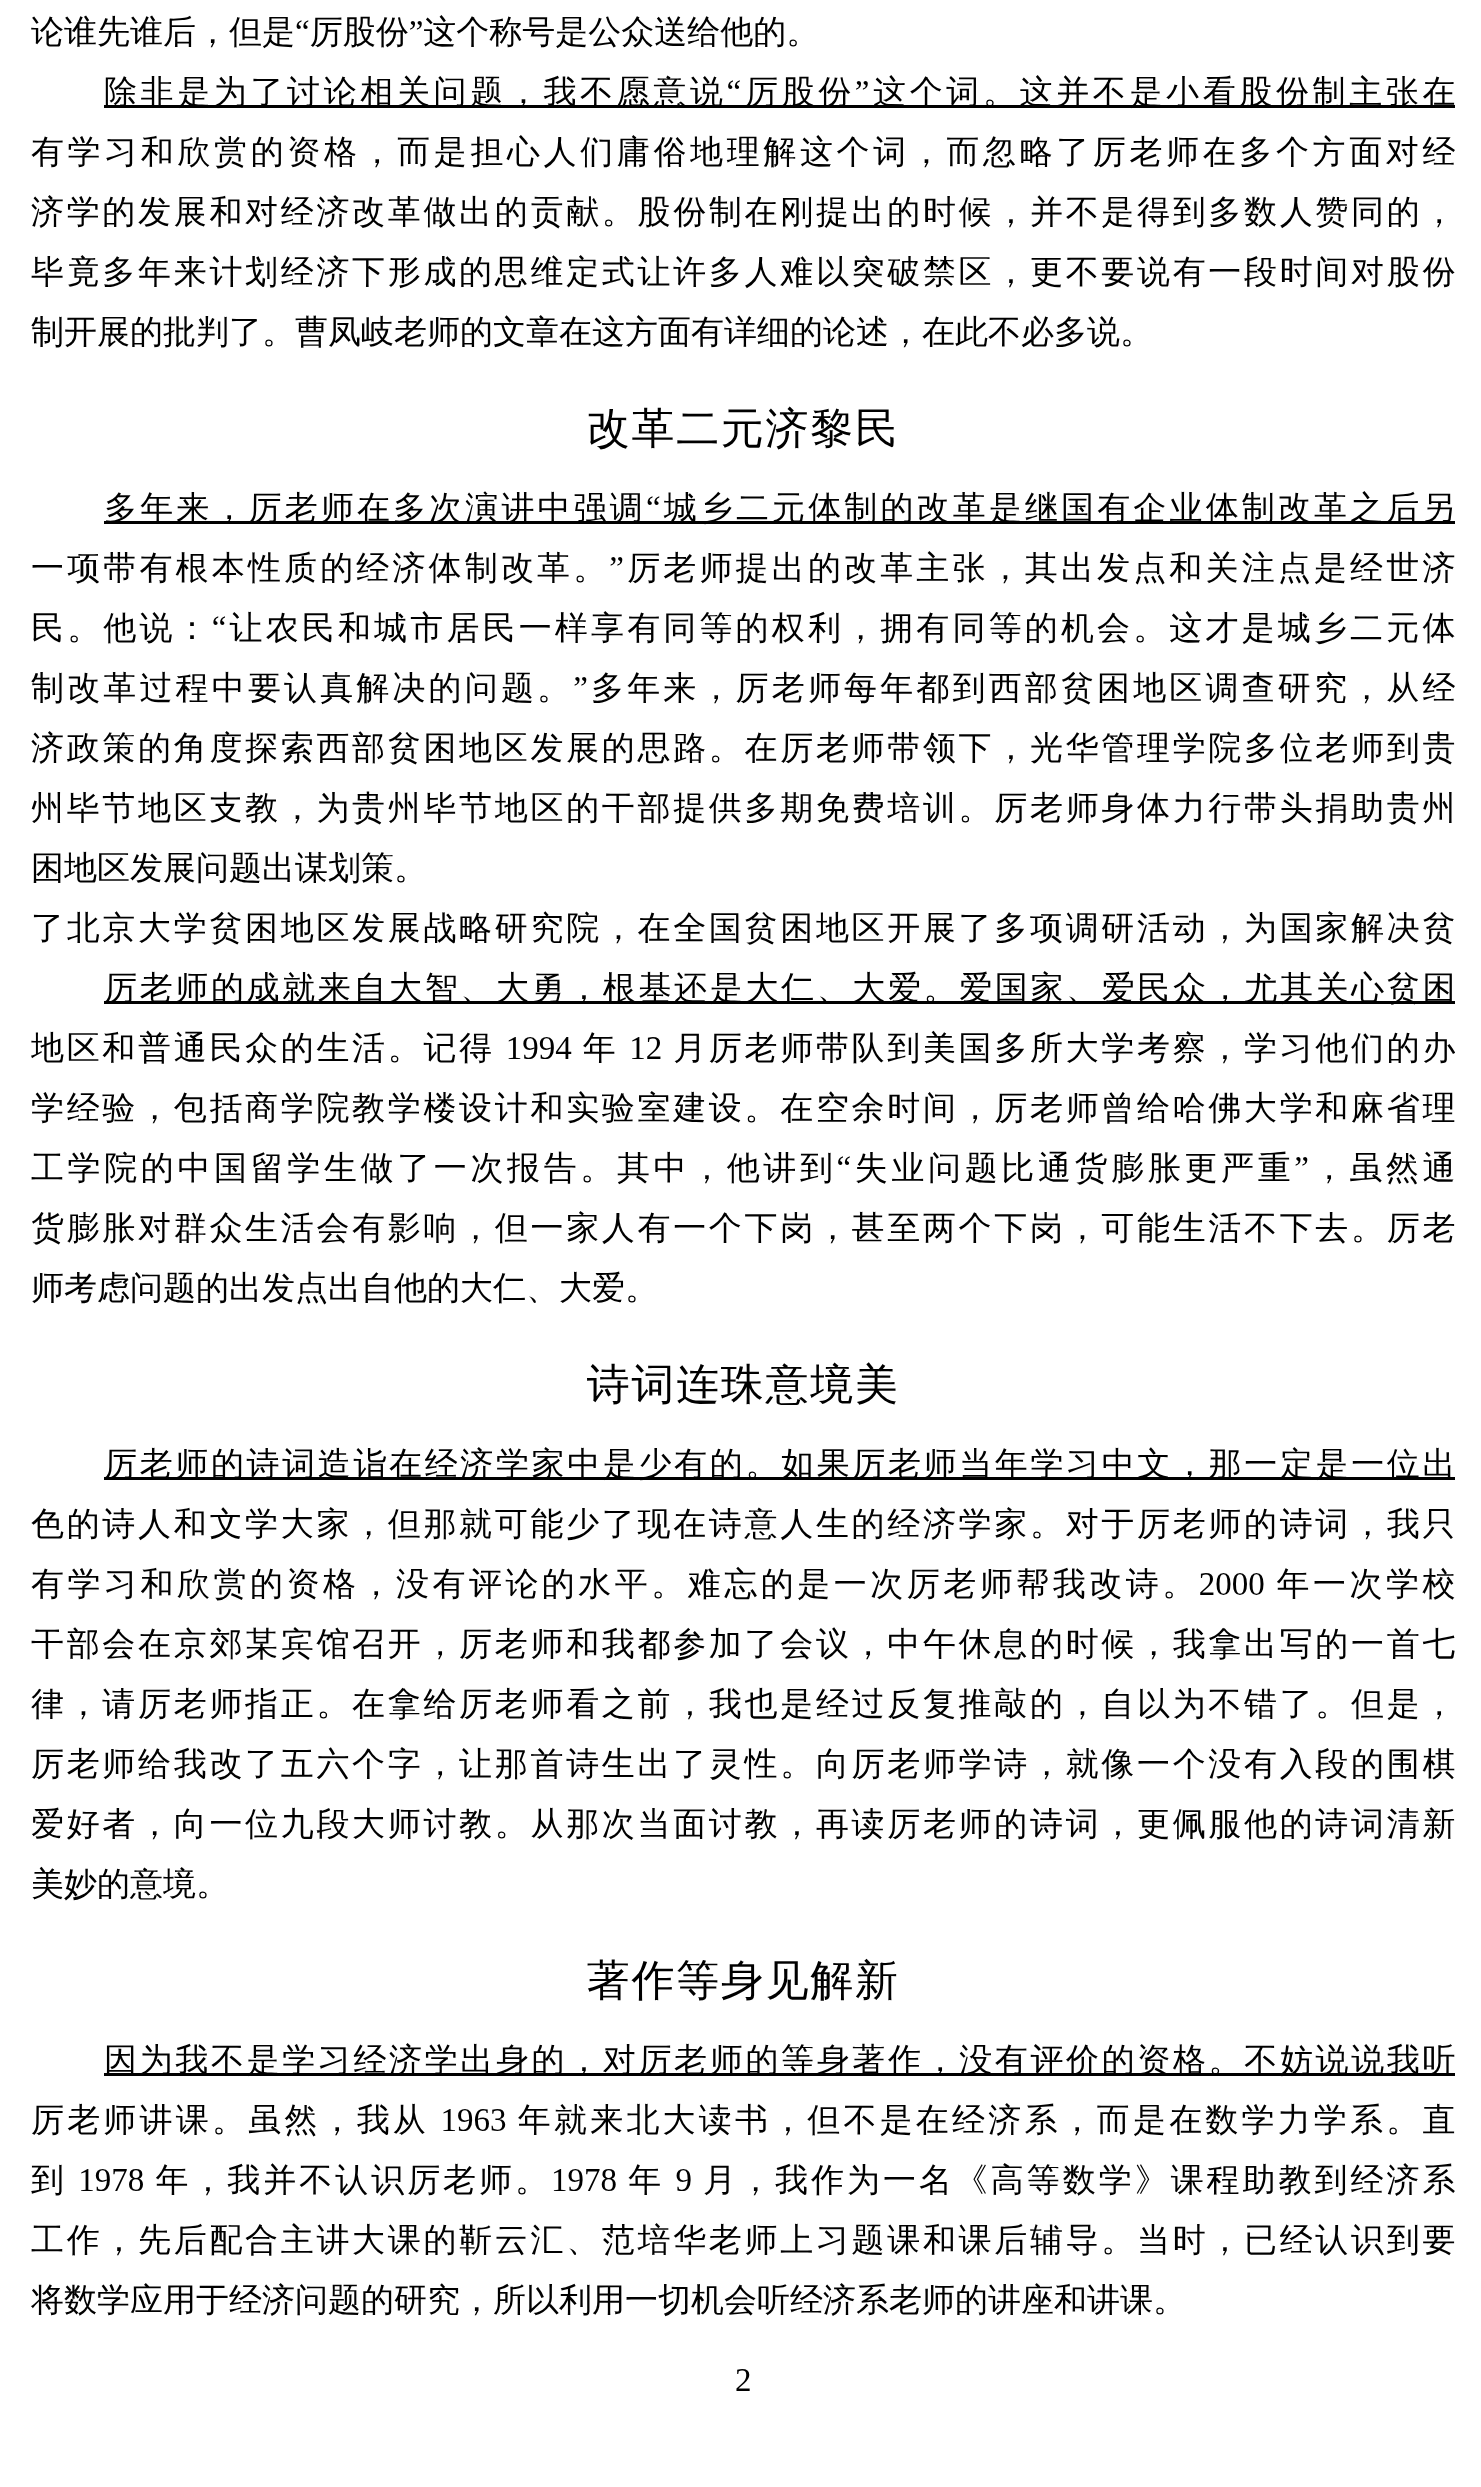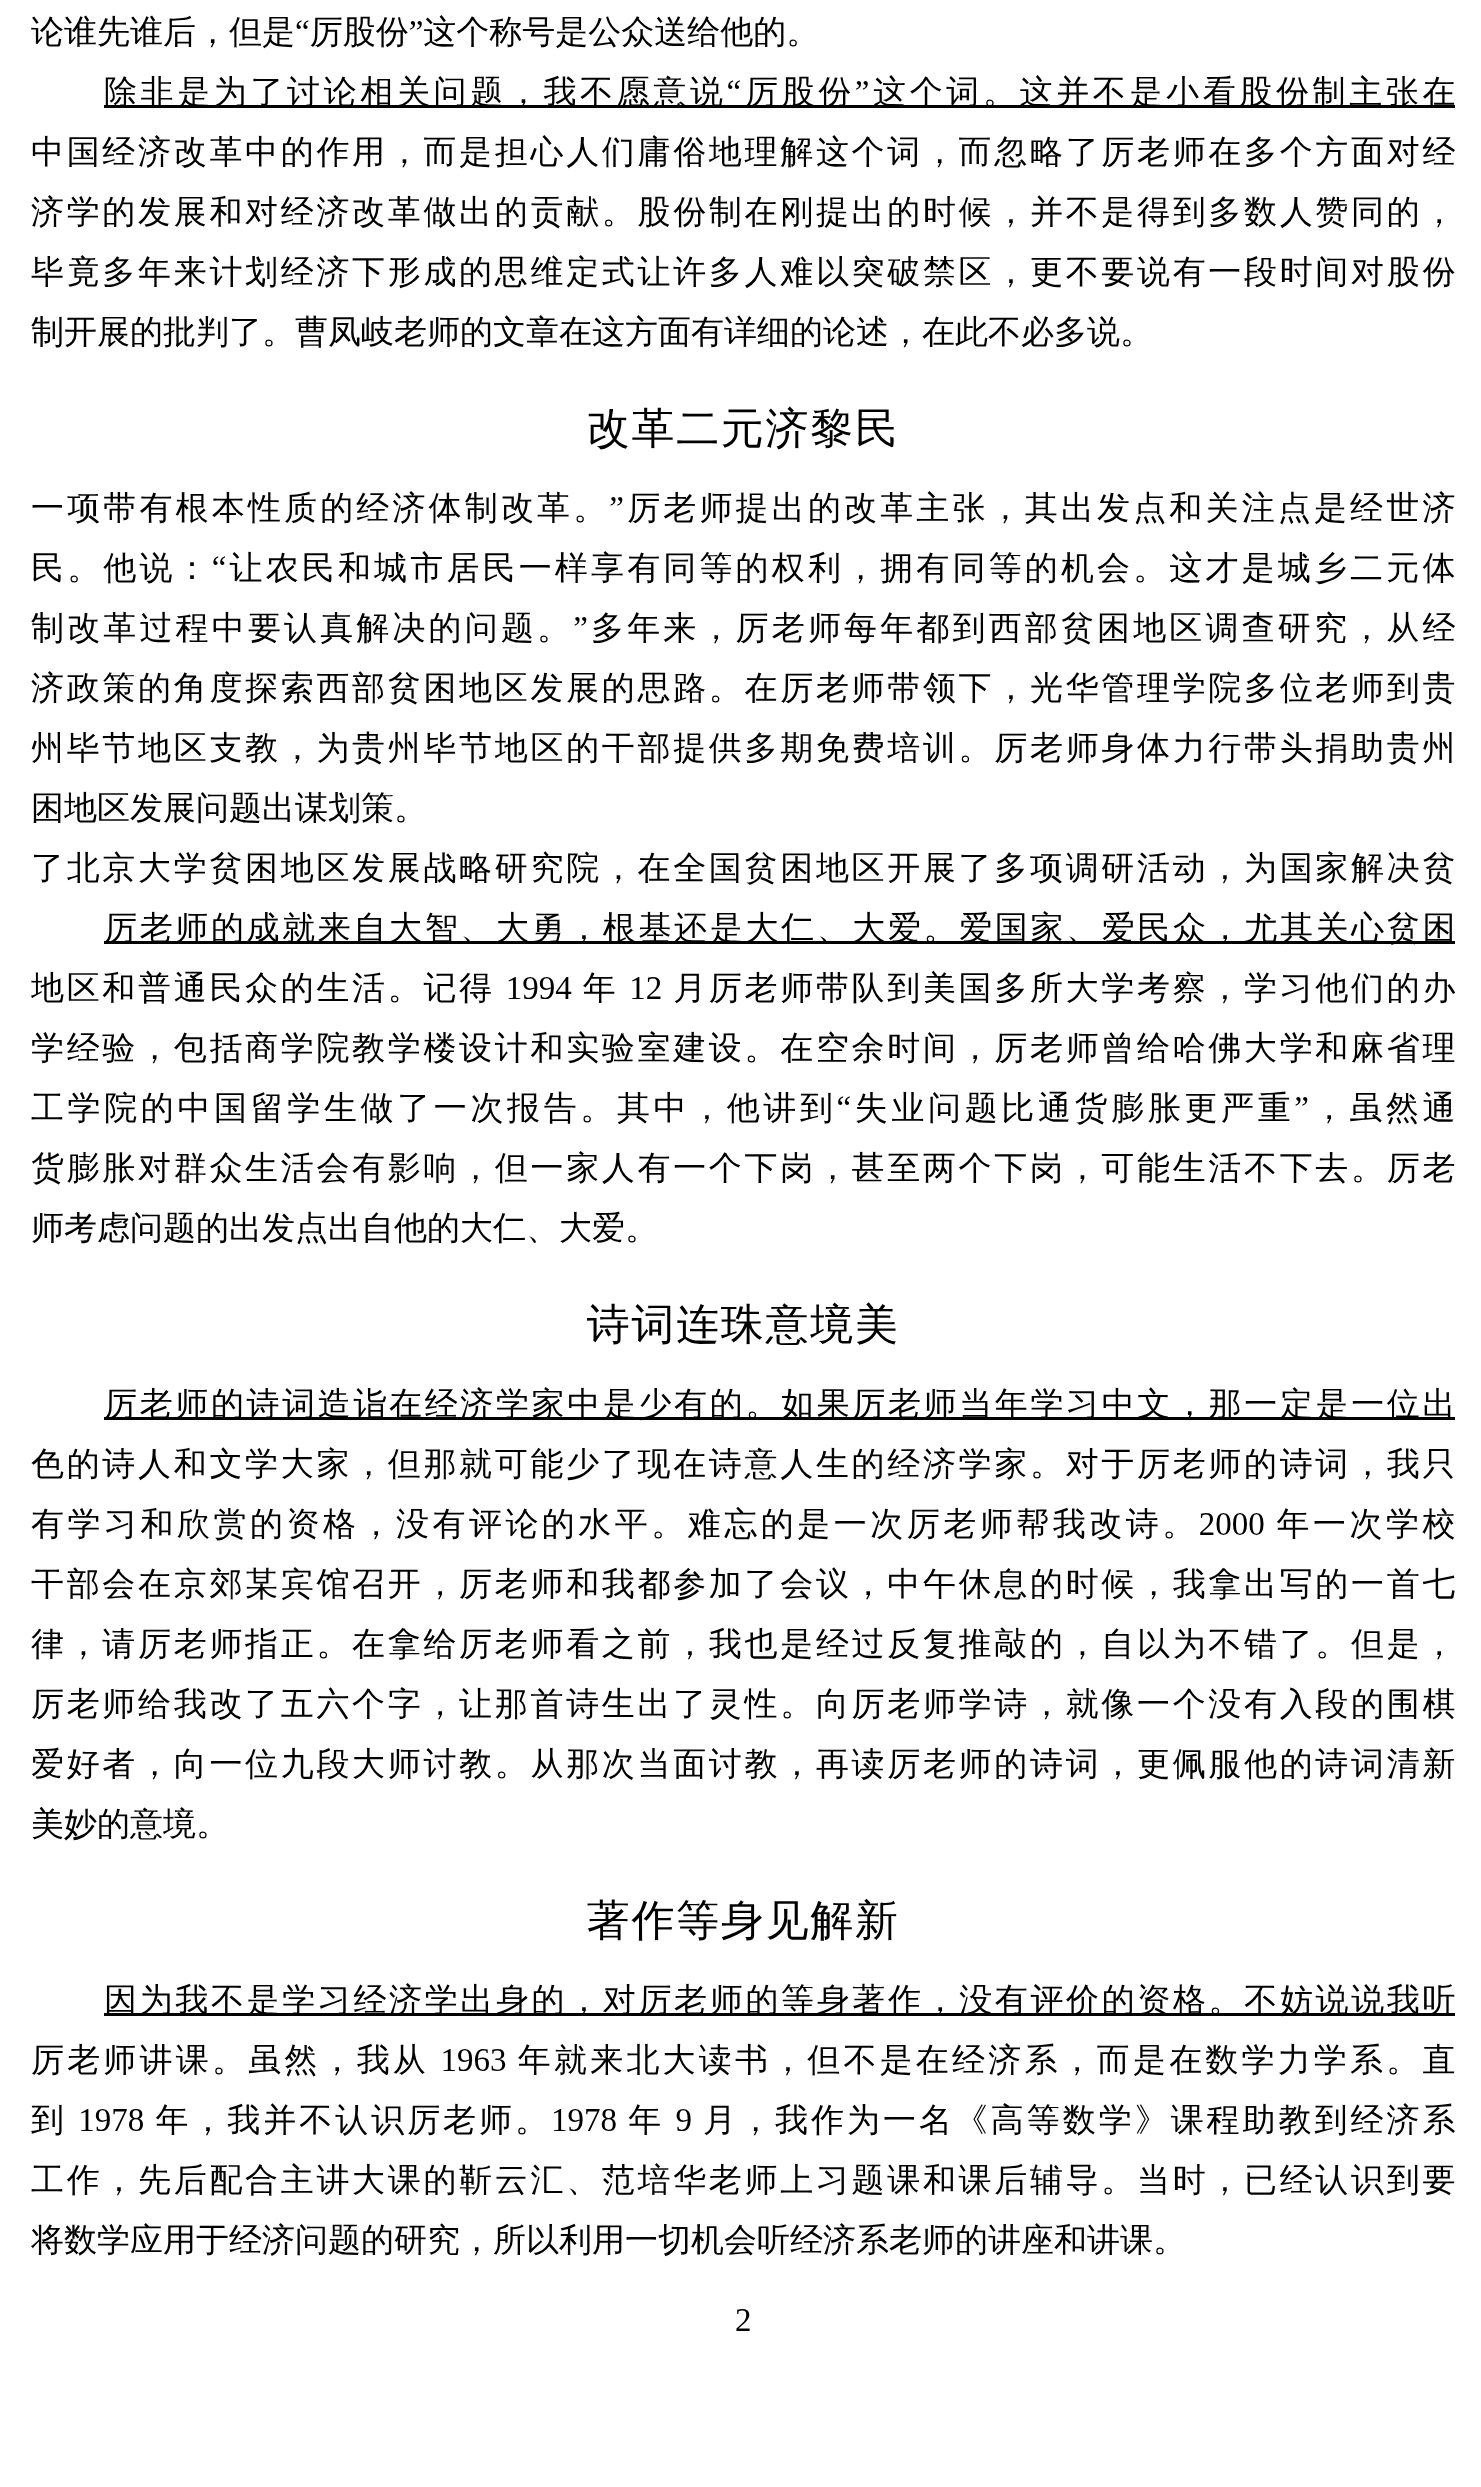--- a/index.html
+++ b/index.html
@@ -56,25 +56,26 @@
     text-align: center;
   }
 </style>
 </head>
 <body>
 
 <div class="page" style="background: rgb(255, 255, 255); color: rgb(0, 0, 0);">
   <main>
       <div class="line end">论谁先谁后，但是“厉股份”这个称号是公众送给他的。</div>
       <div class="line indent fill">除非是为了讨论相关问题，我不愿意说“厉股份”这个词。这并不是小看股份制主张在</div>
-      <div class="line fill">中国经济改革中的作用，而是担心人们庸俗地理解这个词，而忽略了厉老师在多个方面对经</div>
+      <div class="line fill">有学习和欣赏的资格，而是担心人们庸俗地理解这个词，而忽略了厉老师在多个方面对经</div>
       <div class="line fill">济学的发展和对经济改革做出的贡献。股份制在刚提出的时候，并不是得到多数人赞同的，</div>
       <div class="line fill">毕竟多年来计划经济下形成的思维定式让许多人难以突破禁区，更不要说有一段时间对股份</div>
       <div class="line end">制开展的批判了。曹凤岐老师的文章在这方面有详细的论述，在此不必多说。</div>
       <div class="heading">改革二元济黎民</div>
+      <div class="line indent fill">多年来，厉老师在多次演讲中强调“城乡二元体制的改革是继国有企业体制改革之后另</div>
       <div class="line fill">一项带有根本性质的经济体制改革。”厉老师提出的改革主张，其出发点和关注点是经世济</div>
       <div class="line fill">民。他说：“让农民和城市居民一样享有同等的权利，拥有同等的机会。这才是城乡二元体</div>
       <div class="line fill">制改革过程中要认真解决的问题。”多年来，厉老师每年都到西部贫困地区调查研究，从经</div>
       <div class="line fill">济政策的角度探索西部贫困地区发展的思路。在厉老师带领下，光华管理学院多位老师到贵</div>
       <div class="line fill">州毕节地区支教，为贵州毕节地区的干部提供多期免费培训。厉老师身体力行带头捐助贵州</div>
       <div class="line end">困地区发展问题出谋划策。</div>
       <div class="line fill">了北京大学贫困地区发展战略研究院，在全国贫困地区开展了多项调研活动，为国家解决贫</div>
       <div class="line indent fill">厉老师的成就来自大智、大勇，根基还是大仁、大爱。爱国家、爱民众，尤其关心贫困</div>
       <div class="line fill">地区和普通民众的生活。记得 1994 年 12 月厉老师带队到美国多所大学考察，学习他们的办</div>
       <div class="line fill">学经验，包括商学院教学楼设计和实验室建设。在空余时间，厉老师曾给哈佛大学和麻省理</div>

